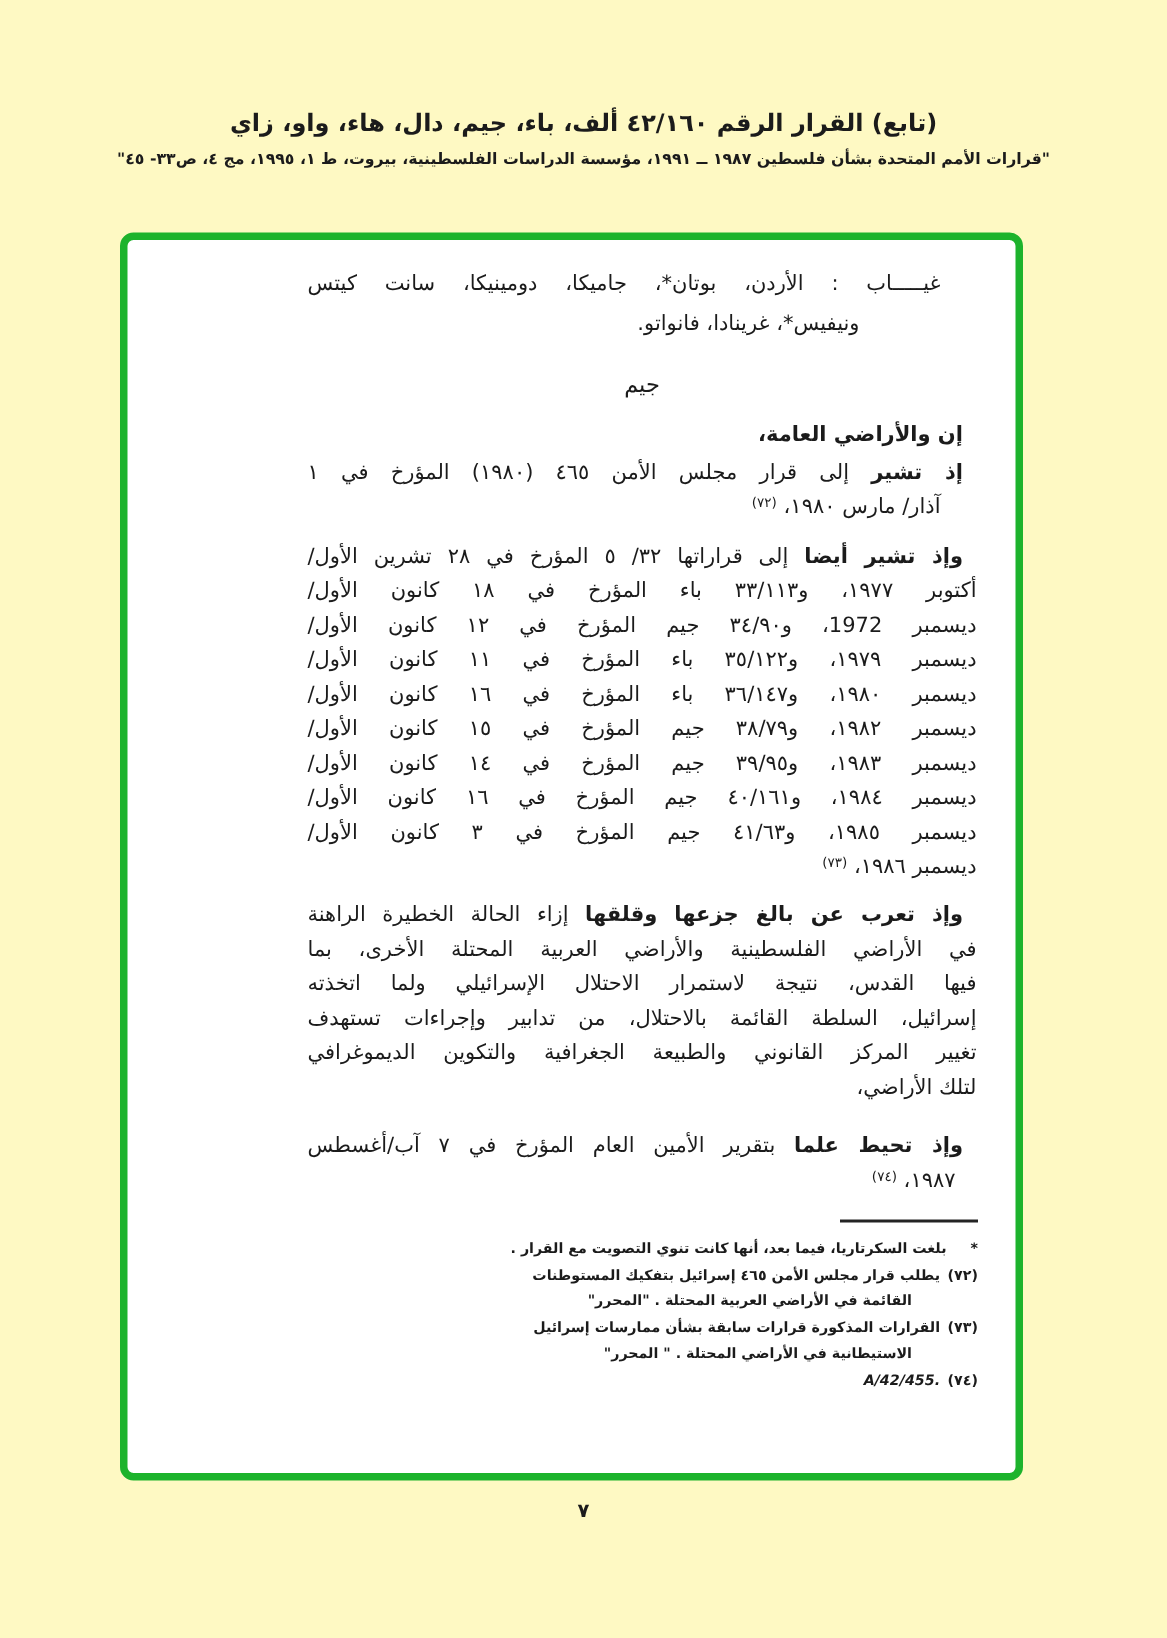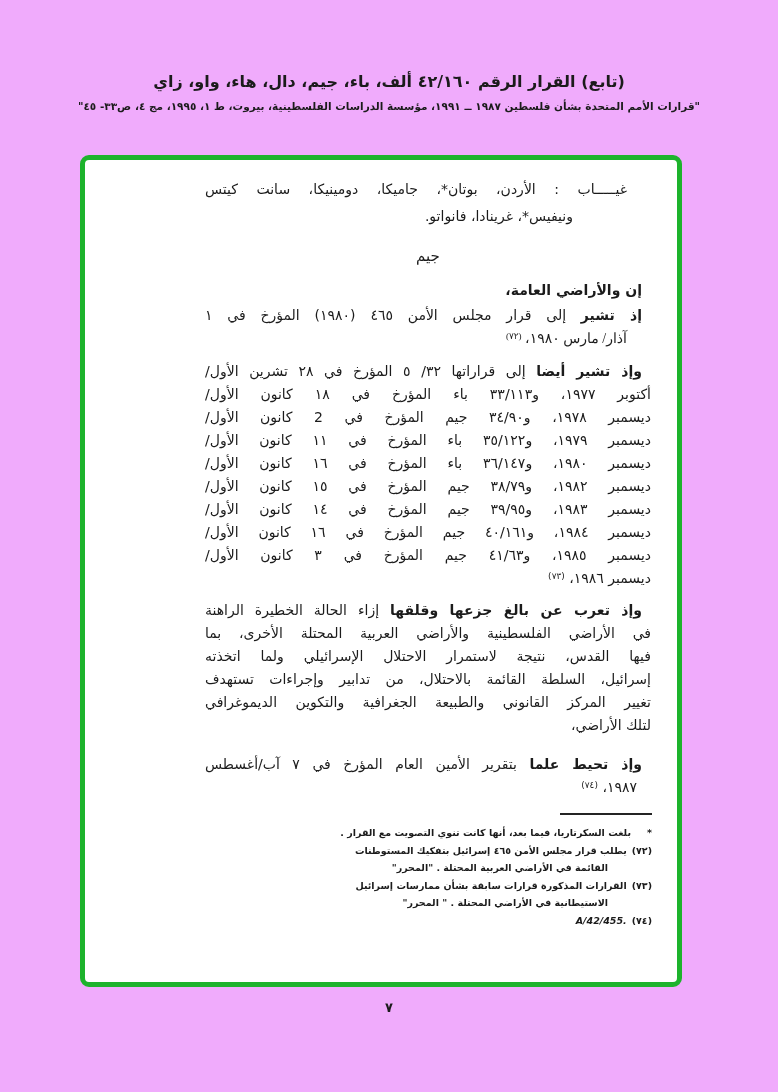--- a/index.html
+++ b/index.html
@@ -1,18 +1,18 @@
 <!DOCTYPE html>
 <html lang="ar"><head>
 <meta charset="utf-8">
 <style>
   html,body{margin:0;padding:0;background:#e8e8e8;}
   .page{
     position:relative;width:778px;height:1092px;margin:0 auto;
-    background:#f0abfc;color:#1b1b1b;
+    background:#fef9c3;color:#1b1b1b;
     font-family:"DejaVu Sans",sans-serif;
     direction:rtl;overflow:hidden;
   }
   
   .header{position:absolute;top:72px;left:0;right:0;text-align:center;}
   .header-title{font-size:16px;font-weight:bold;letter-spacing:.2px;}
   .header-source{margin-top:9px;font-size:10.5px;font-weight:bold;}
   
   .frame{
     position:absolute;left:80px;top:155px;width:602px;height:832px;
@@ -31,21 +31,21 @@
   sup{font-size:9px;line-height:0;vertical-align:4px;}
   
   .absent{line-height:27px;}
   .absent .l1{padding-right:24px;}
   .absent .l2{text-align:right;text-align-last:right;padding-right:78px;}
   
   .sec-heading{margin-top:14px;font-size:15px;font-weight:normal;text-align:center;text-align-last:center;line-height:24px;}
   .opening{margin-top:10px;font-weight:bold;text-align:right;padding-right:9px;line-height:24px;}
   
   .p1{margin-top:2px;}
-  .p1 .l2{padding-right:24px;font-family:Liberation Serif, serif;}
+  .p1 .l2{padding-right:24px;}
   .p2{margin-top:10px;}
   .p3{margin-top:9px;}
   .p4{margin-top:16px;}
   .p4 .l2{padding-right:14px;}
   
   .fn-sep{width:92px;border:0;border-top:2px solid #242424;margin:14px 25px 0 auto;}
   .footnotes{margin-top:9px;padding:0 25px 0 40px;font-size:9.5px;font-weight:bold;line-height:17.5px;}
   .fn-line{text-align:right;}
   .fn-cont{padding-right:44px;}
   .fn-marker{margin-left:5px;display:inline-block;}
@@ -78,21 +78,21 @@
         <div class="opening">إن والأراضي العامة،</div>
 
         <div class="p1">
           <div class="line ind"><b>إذ تشير</b><span> إلى قرار مجلس الأمن ٤٦٥ (١٩٨٠) المؤرخ في ١</span></div>
           <div class="line end l2"><span>آذار/ مارس ١٩٨٠،</span> <sup>(٧٢)</sup></div>
         </div>
 
         <div class="p2">
           <div class="line ind"><b>وإذ تشير أيضا</b><span> إلى قراراتها ٣٢/ ٥ المؤرخ في ٢٨ تشرين الأول/</span></div>
           <div class="line">أكتوبر ١٩٧٧، و٣٣/١١٣ باء المؤرخ في ١٨ كانون الأول/</div>
-          <div class="line">ديسمبر ١٩٧٨، و٣٤/٩٠ جيم المؤرخ في 2 كانون الأول/</div>
+          <div class="line">ديسمبر 1972، و٣٤/٩٠ جيم المؤرخ في ١٢ كانون الأول/</div>
           <div class="line">ديسمبر ١٩٧٩، و٣٥/١٢٢ باء المؤرخ في ١١ كانون الأول/</div>
           <div class="line">ديسمبر ١٩٨٠، و٣٦/١٤٧ باء المؤرخ في ١٦ كانون الأول/</div>
           <div class="line">ديسمبر ١٩٨٢، و٣٨/٧٩ جيم المؤرخ في ١٥ كانون الأول/</div>
           <div class="line">ديسمبر ١٩٨٣، و٣٩/٩٥ جيم المؤرخ في ١٤ كانون الأول/</div>
           <div class="line">ديسمبر ١٩٨٤، و٤٠/١٦١ جيم المؤرخ في ١٦ كانون الأول/</div>
           <div class="line">ديسمبر ١٩٨٥، و٤١/٦٣ جيم المؤرخ في ٣ كانون الأول/</div>
           <div class="line end"><span>ديسمبر ١٩٨٦،</span> <sup>(٧٣)</sup></div>
         </div>
 
         <div class="p3">

